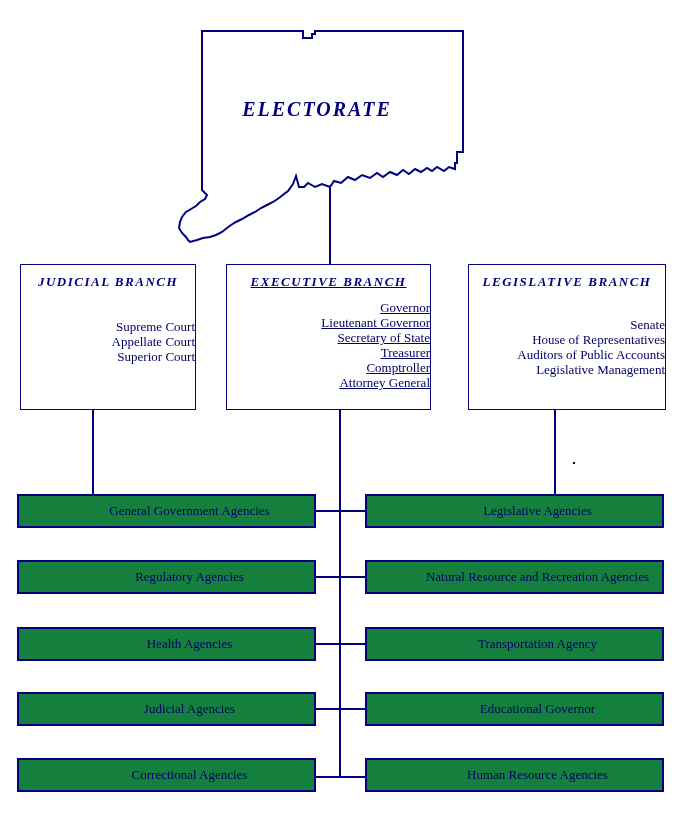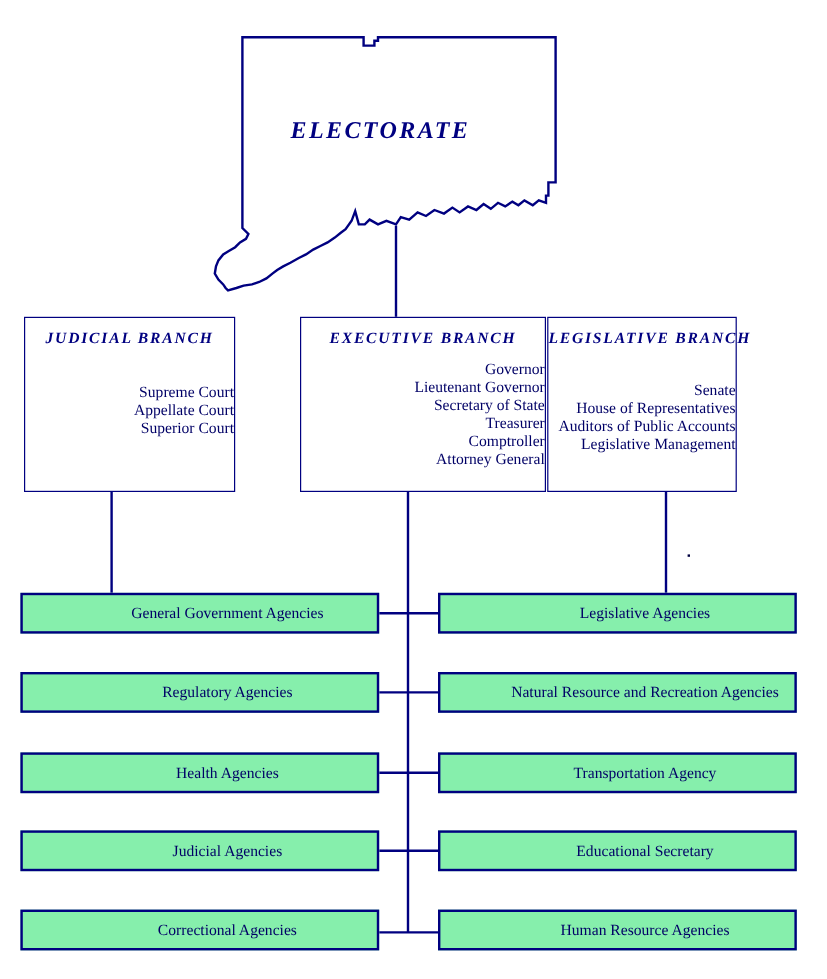--- a/index.html
+++ b/index.html
@@ -14,34 +14,34 @@
     position:absolute;left:237px;top:98px;width:160px;text-align:center;
     font-weight:bold;font-style:italic;font-size:20px;letter-spacing:2px;
     color:#000080;z-index:2;
   }
 
   .branch{
     position:absolute;top:264px;height:146px;border:1px solid #000080;
     background:#ffffff;text-align:center;z-index:1;
   }
   .branch-judicial{left:20px;width:176px;}
-  .branch-executive{left:250px;width:205px;}
-  .branch-legislative{left:456px;width:158px;}
+  .branch-executive{left:226px;width:205px;text-decoration:underline;}
+  .branch-legislative{left:468px;width:198px;}
   .branch-title{
     margin-top:9px;font-weight:bold;font-style:italic;font-size:13px;
     letter-spacing:1.5px;color:#000080;white-space:nowrap;
   }
   .branch-items{font-size:13px;line-height:15px;text-align:right;}
   .branch-judicial   .branch-items{margin-top:29px;}
   .branch-executive  .branch-items{margin-top:10px;}
   .branch-legislative .branch-items{margin-top:27px;}
 
   .agency{
     position:absolute;width:299px;height:34px;border:2px solid #000080;
-    background:#86efac;display:flex;align-items:center;justify-content:center;
+    background:#15803d;display:flex;align-items:center;justify-content:center;
     font-size:13px;white-space:nowrap;z-index:1;padding-left:46px;
   }
   .agency.col-left{left:17px;}
   .agency.col-right{left:365px;}
   .row1{top:494px}.row2{top:560px}.row3{top:627px}.row4{top:692px}.row5{top:758px}
 
   .stray-dot{position:absolute;left:573px;top:462px;width:2px;height:2px;
     background:#000040;z-index:1;}
 </style>
 </head>
@@ -113,18 +113,18 @@
 <div class="agency col-left row1">General Government Agencies</div>
 <div class="agency col-right row1">Legislative Agencies</div>
 
 <div class="agency col-left row2">Regulatory Agencies</div>
 <div class="agency col-right row2">Natural Resource and Recreation Agencies</div>
 
 <div class="agency col-left row3">Health Agencies</div>
 <div class="agency col-right row3">Transportation Agency</div>
 
 <div class="agency col-left row4">Judicial Agencies</div>
-<div class="agency col-right row4">Educational Secretary</div>
+<div class="agency col-right row4">Educational Governor</div>
 
 <div class="agency col-left row5">Correctional Agencies</div>
 <div class="agency col-right row5">Human Resource Agencies</div>
 
 <div class="stray-dot"></div>
 
 </body></html>

